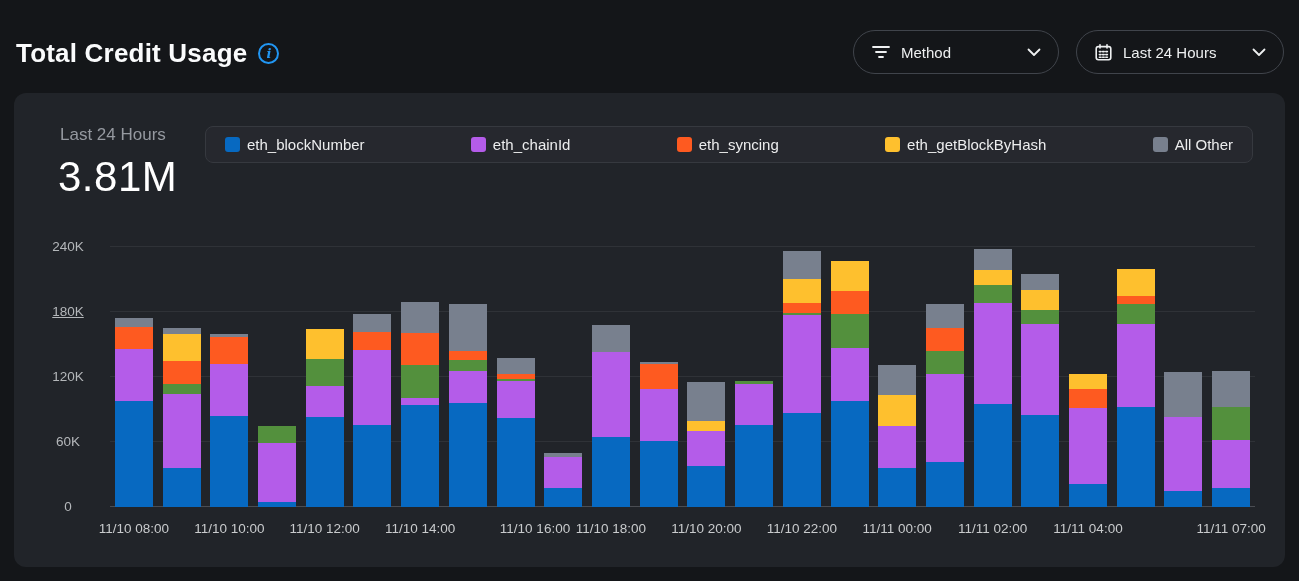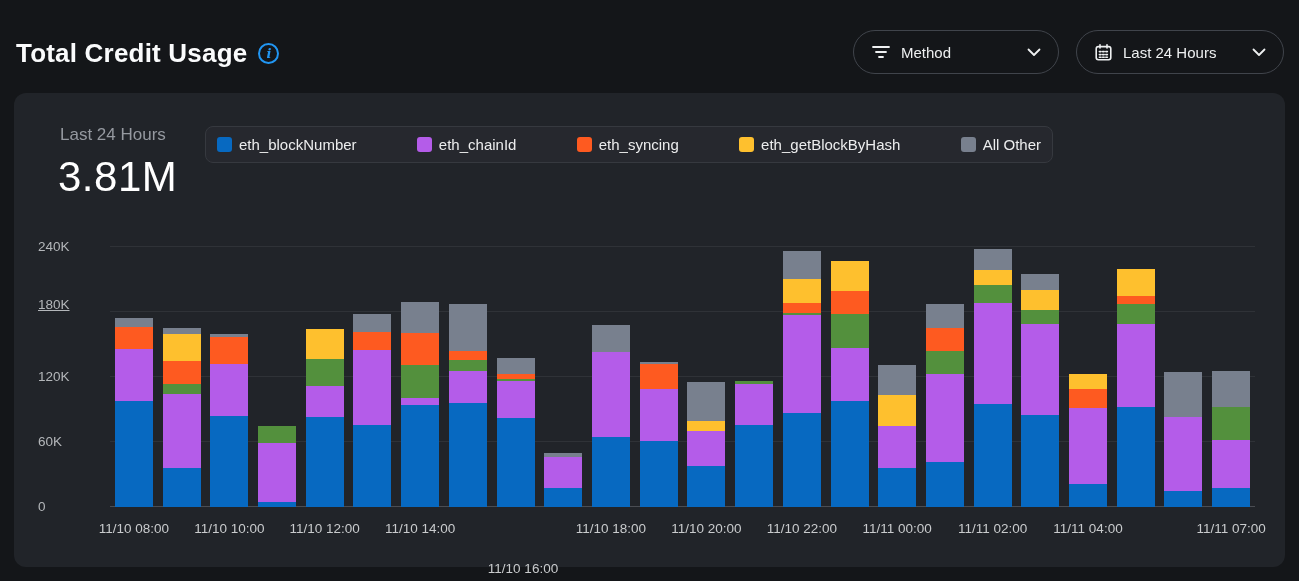--- a/index.html
+++ b/index.html
@@ -34,33 +34,33 @@
   .pill svg { display:block; }
   
   .card {
     position:absolute; left:14px; top:93px; width:1271px; height:474px;
     background:#212429; border-radius:12px;
   }
   .summary-label { position:absolute; left:46px; top:32px; font-size:17px; color:#9599a0; }
   .summary-value { position:absolute; left:44px; top:60px; font-size:42px; font-weight:500; color:#ffffff; letter-spacing:.5px; }
   
   .legend {
-    position:absolute; left:191px; top:33px; width:848px; height:37px;
+    position:absolute; left:191px; top:33px; width:1048px; height:37px;
     background:#26282e; border:1px solid #36393f; border-radius:8px;
     display:flex; align-items:center; justify-content:space-between;
-    padding:0 11px;
+    padding:0 19px;
   }
   .legend-item { display:flex; align-items:center; gap:7px; font-size:15px; color:#ecedee; cursor:pointer; }
   .swatch { width:15px; height:15px; border-radius:3px; flex:0 0 auto; }
   
   .plot { position:absolute; left:96px; top:147px; width:1145px; height:267px; }
   .gridline { position:absolute; left:0; right:0; height:1px; background:#2f3237; }
   .gridline.baseline { background:#4a4d53; }
   .ylabel {
-    position:absolute; right:calc(100% + 12px); width:60px; text-align:left;
+    position:absolute; right:calc(100% + 12px); width:60px; text-align:center;
     font-size:13.5px; color:#b4b7ba; line-height:16px; white-space:nowrap;
   }
   .bar { position:absolute; bottom:0; display:flex; flex-direction:column-reverse; }
   .seg { width:100%; }
   .xlabel {
     position:absolute; top:281px; transform:translateX(-50%);
     font-size:13.5px; color:#c9cbcd; white-space:nowrap;
   }
 </style>
 </head>
@@ -138,21 +138,21 @@
       </div>
     </div>
   <div class="plot">
       <div class="gridline baseline" style="bottom: 0px;"></div>
       <div class="ylabel" style="bottom: -8px;">0</div>
       <div class="gridline" style="bottom: 65px;"></div>
       <div class="ylabel" style="bottom: 57px;">60K</div>
       <div class="gridline" style="bottom: 130px;"></div>
       <div class="ylabel" style="bottom: 122px;">120K</div>
       <div class="gridline" style="bottom: 195px;"></div>
-      <div class="ylabel" style="bottom: 194px; text-decoration: underline;">180K</div>
+      <div class="ylabel" style="bottom: 187px; text-decoration: underline;">180K</div>
       <div class="gridline" style="bottom: 260px;"></div>
       <div class="ylabel" style="bottom: 252px;">240K</div>
       <div class="bar" style="left: 4.9px; width: 38px;">
         <div class="seg" style="height: 106.2px; background: rgb(7, 105, 193);"></div>
         <div class="seg" style="height: 52px; background: rgb(180, 92, 233);"></div>
         <div class="seg" style="height: 21.7px; background: rgb(254, 90, 32);"></div>
         <div class="seg" style="height: 8.7px; background: rgb(120, 128, 142);"></div>
       </div>
       <div class="bar" style="left: 52.6px; width: 38px;">
         <div class="seg" style="height: 39px; background: rgb(7, 105, 193);"></div>
@@ -296,21 +296,21 @@
       <div class="bar" style="left: 1102.1px; width: 38px;">
         <div class="seg" style="height: 19.5px; background: rgb(7, 105, 193);"></div>
         <div class="seg" style="height: 47.7px; background: rgb(180, 92, 233);"></div>
         <div class="seg" style="height: 32.5px; background: rgb(83, 144, 61);"></div>
         <div class="seg" style="height: 36.8px; background: rgb(120, 128, 142);"></div>
       </div>
       <div class="xlabel" style="left: 23.9px;">11/10 08:00</div>
       <div class="xlabel" style="left: 119.3px;">11/10 10:00</div>
       <div class="xlabel" style="left: 214.7px;">11/10 12:00</div>
       <div class="xlabel" style="left: 310.1px;">11/10 14:00</div>
-      <div class="xlabel" style="left: 413px; margin-top: 40px;">11/10 16:00</div>
+      <div class="xlabel" style="left: 425px;">11/10 16:00</div>
       <div class="xlabel" style="left: 500.9px;">11/10 18:00</div>
       <div class="xlabel" style="left: 596.4px;">11/10 20:00</div>
       <div class="xlabel" style="left: 691.8px;">11/10 22:00</div>
       <div class="xlabel" style="left: 787.2px; text-align: center;">11/11 00:00</div>
       <div class="xlabel" style="left: 882.6px;">11/11 02:00</div>
       <div class="xlabel" style="left: 978px;">11/11 04:00</div>
       <div class="xlabel" style="left: 1121.1px;">11/11 07:00</div>
     </div>
 </div>
 

